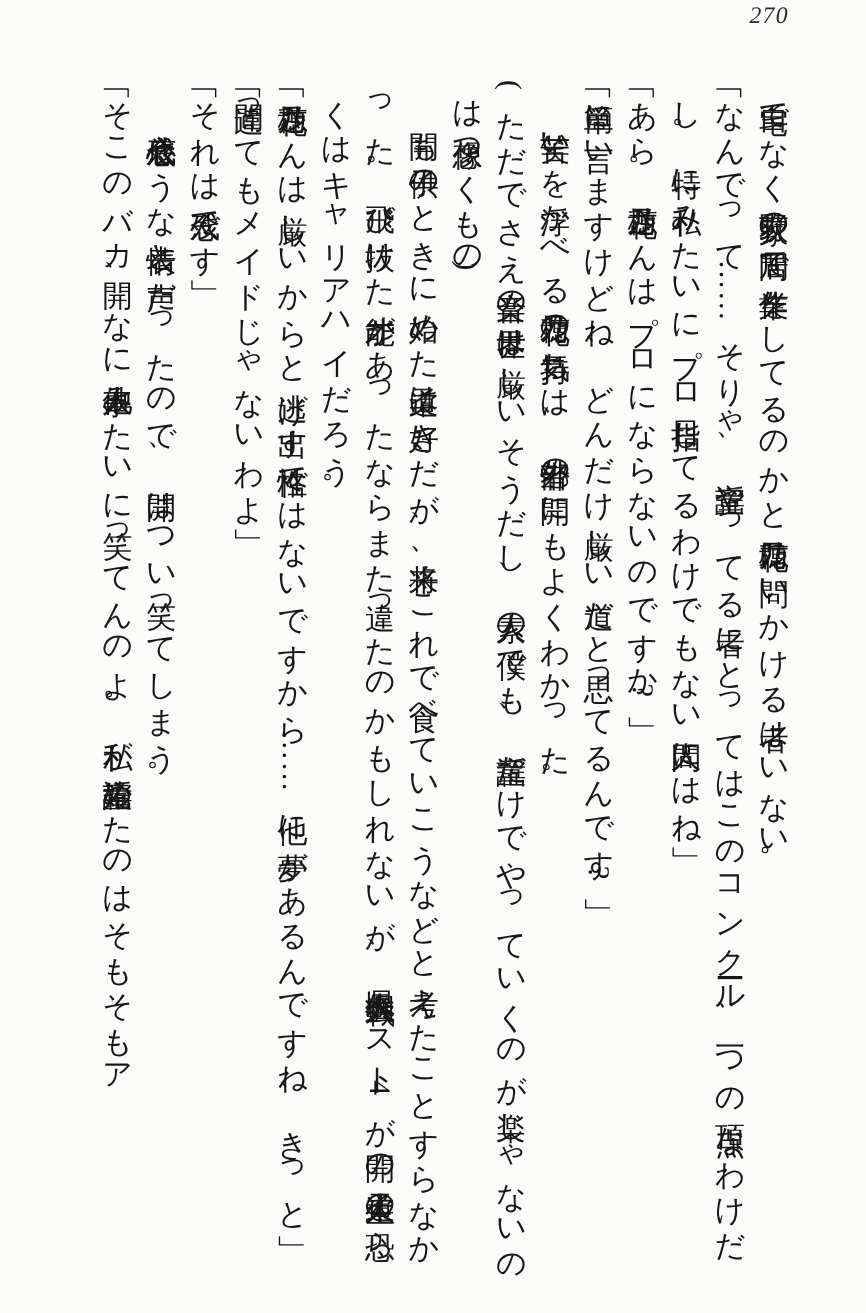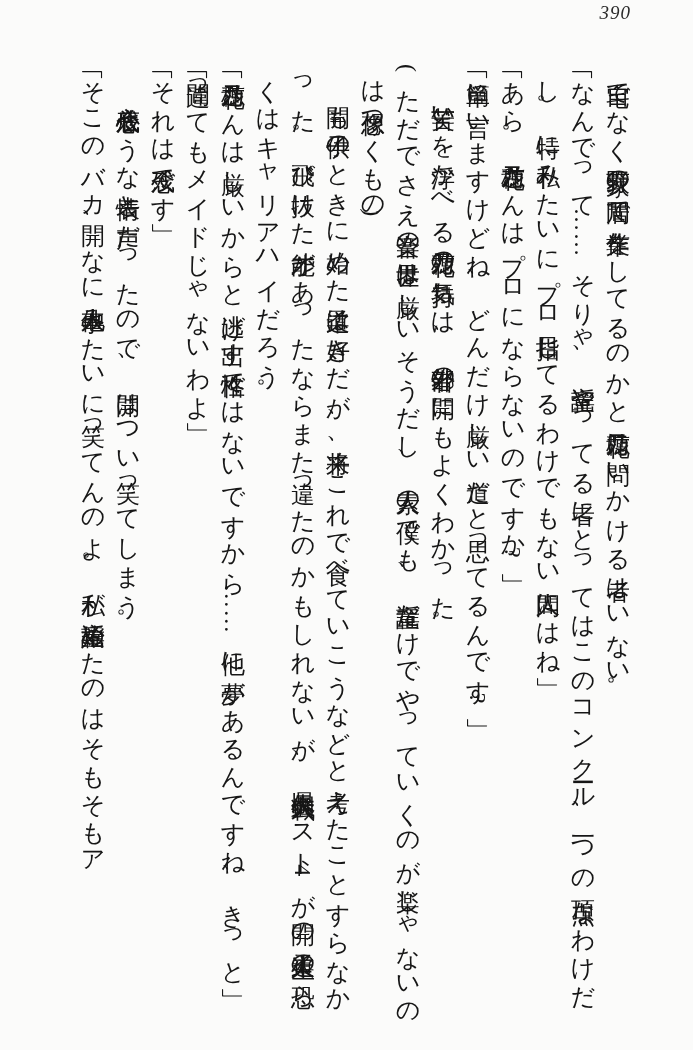--- a/index.html
+++ b/index.html
@@ -53,21 +53,21 @@
     text-indent: 0;
   }
   .text-block p.para.indent {
     text-indent: 1em;
   }
 </style>
 </head>
 <body>
 
 <div class="page">
-  <div class="page-number">390</div>
+  <div class="page-number">270</div>
 
   <div class="text-block">
       <p class="para">自宅でなく荻野家の居間で作業をしてるのかと穂乃花に問いかける者はいない。</p>
       <p class="para">「なんでって……そりゃ、童謡やってる者にとってはこのコンクール、一つの頂点なわけだし。特に私みたいにプロ目指してるわけでもない人間にはね」</p>
       <p class="para">「あら。穂乃花さんはプロにならないのですか?」</p>
       <p class="para">「簡単に言いますけどね、どんだけ厳しい道だと思ってるんです?」</p>
       <p class="para indent">苦笑いを浮かべる穂乃花の気持ちは、部外者の開にもよくわかった。</p>
       <p class="para">(ただでさえ音楽の世界は厳しいそうだし、素人の僕でも、童謡だけでやっていくのが楽じゃないのは想像つくもの)</p>
       <p class="para indent">開も子供のときに始めた柔道は好きだが、将来、これで食べていこうなどと考えたことすらなかった。飛び抜けた才能があったならまた違ったのかもしれないが、県大会個人戦ベスト4が開の柔道人生の恐らくはキャリアハイだろう。</p>
       <p class="para">「穂乃花さんは厳しいからと逃げ出す性格ではないですから……他に夢があるんですね、きっと」</p>

